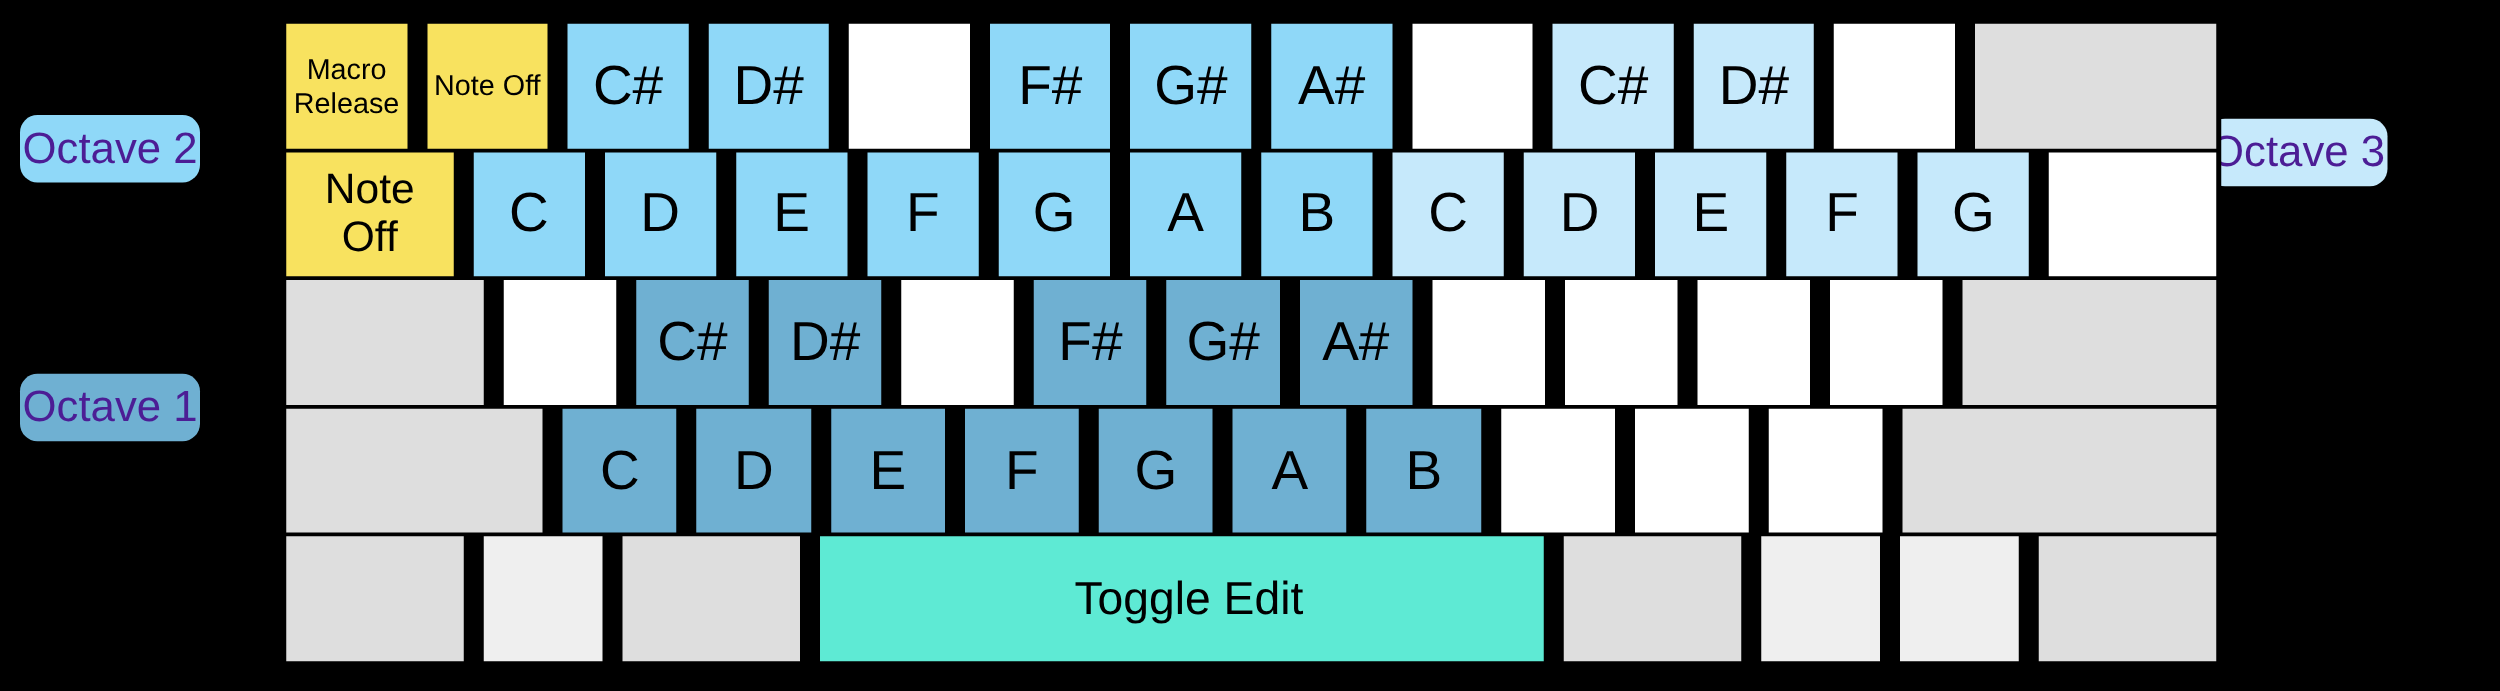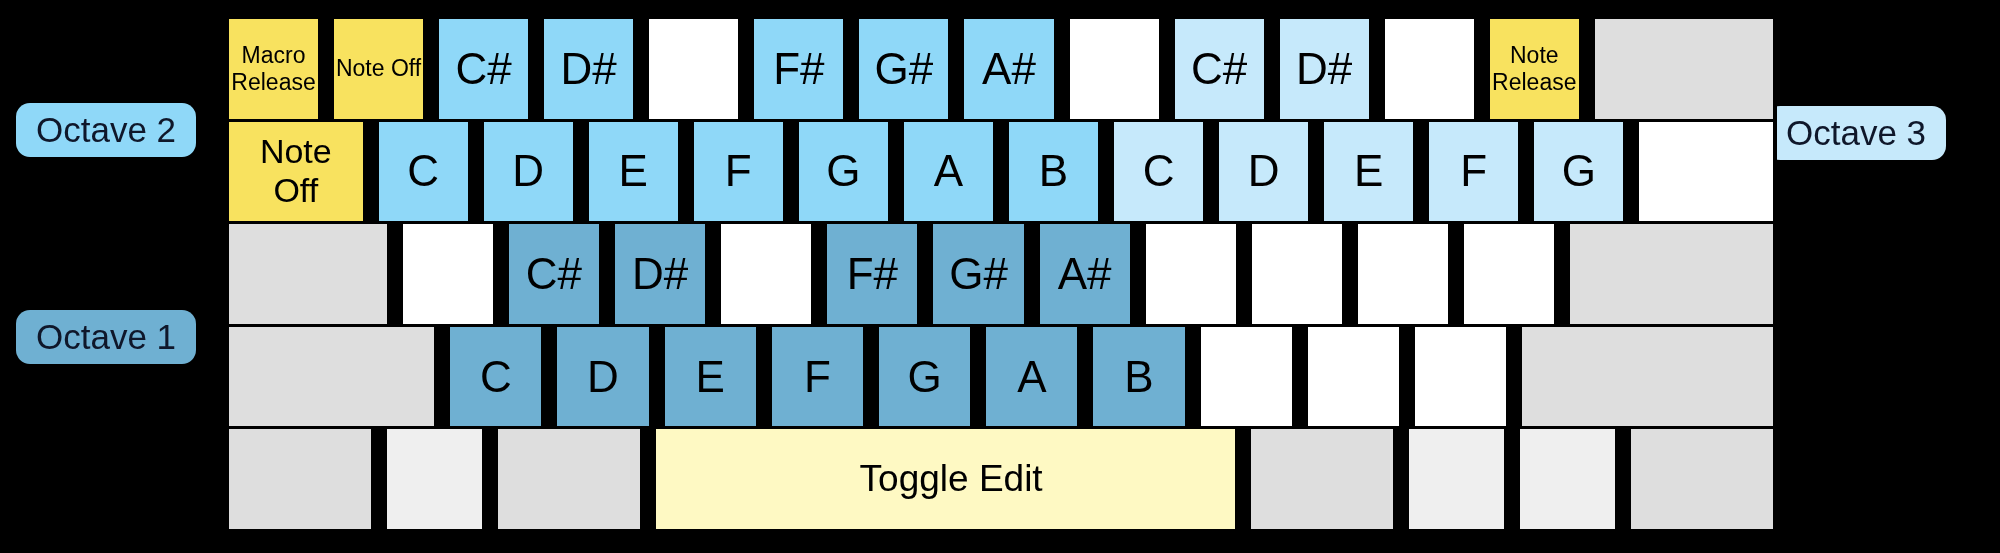--- a/index.html
+++ b/index.html
@@ -45,41 +45,40 @@
     box-sizing: border-box;
   }
   
   .t-octave1   { background: #6FB0D2; }
   .t-octave2   { background: #8FD8F8; }
   .t-octave3   { background: #C6E9FB; }
   .t-function  { background: #F8E25F; }
   .t-blank     { background: #FFFFFF; }
   .t-mod       { background: #DEDEDE; }
   .t-mod-light { background: #EFEFEF; }
-  .t-toggle    { background: #fef9c3; padding-left: 11px; }
+  .t-toggle    { background: #5eead4; padding-left: 11px; }
   
   .f-note   { font-size: 44px; }
   .f-fn-sm  { font-size: 23px; line-height: 1.18; }
   .f-fn-sm span { display: inline-block; max-width: 90px; }
   .f-fn-md  { font-size: 34px; line-height: 1.15; }
   .f-fn-md span { display: inline-block; max-width: 104px; }
   .f-toggle { font-size: 37px; }
   
   .pill {
     position: absolute;
     height: 54px;
     border-radius: 14px;
     display: flex;
     align-items: center;
     justify-content: center;
-    padding: 0 20px;
+    padding: 0 2px;
     font-size: 35px;
-    color: #0f172a;
+    color: #4c1d95;
     white-space: nowrap;
-    margin-top: 11px;
   }
   .pill-octave2 { left: 16px;  top: 92px;  background: #8FD8F8; }
   .pill-octave1 { left: 16px;  top: 299px; background: #6FB0D2; }
   .pill-octave3 { left: 1766px; top: 95px; background: #C6E9FB; }
 </style>
 </head>
 <body>
 
 <div class="stage">
 
@@ -120,23 +119,20 @@
           <span>A#</span>
         </div>
         <div class="key t-blank" style="flex-grow: 1;"></div>
         <div class="key t-octave3 f-note" style="flex-grow: 1;">
           <span>C#</span>
         </div>
         <div class="key t-octave3 f-note" style="flex-grow: 1;">
           <span>D#</span>
         </div>
         <div class="key t-blank" style="flex-grow: 1;"></div>
-        <div class="key t-function f-fn-sm" style="flex-grow: 1;">
-          <span>Note Release</span>
-        </div>
         <div class="key t-mod" style="flex-grow: 2;"></div>
       </div>
       <div class="row">
         <div class="key t-function f-fn-md" style="flex-grow: 1.5;">
           <span>Note Off</span>
         </div>
         <div class="key t-octave2 f-note" style="flex-grow: 1;">
           <span>C</span>
         </div>
         <div class="key t-octave2 f-note" style="flex-grow: 1;">

